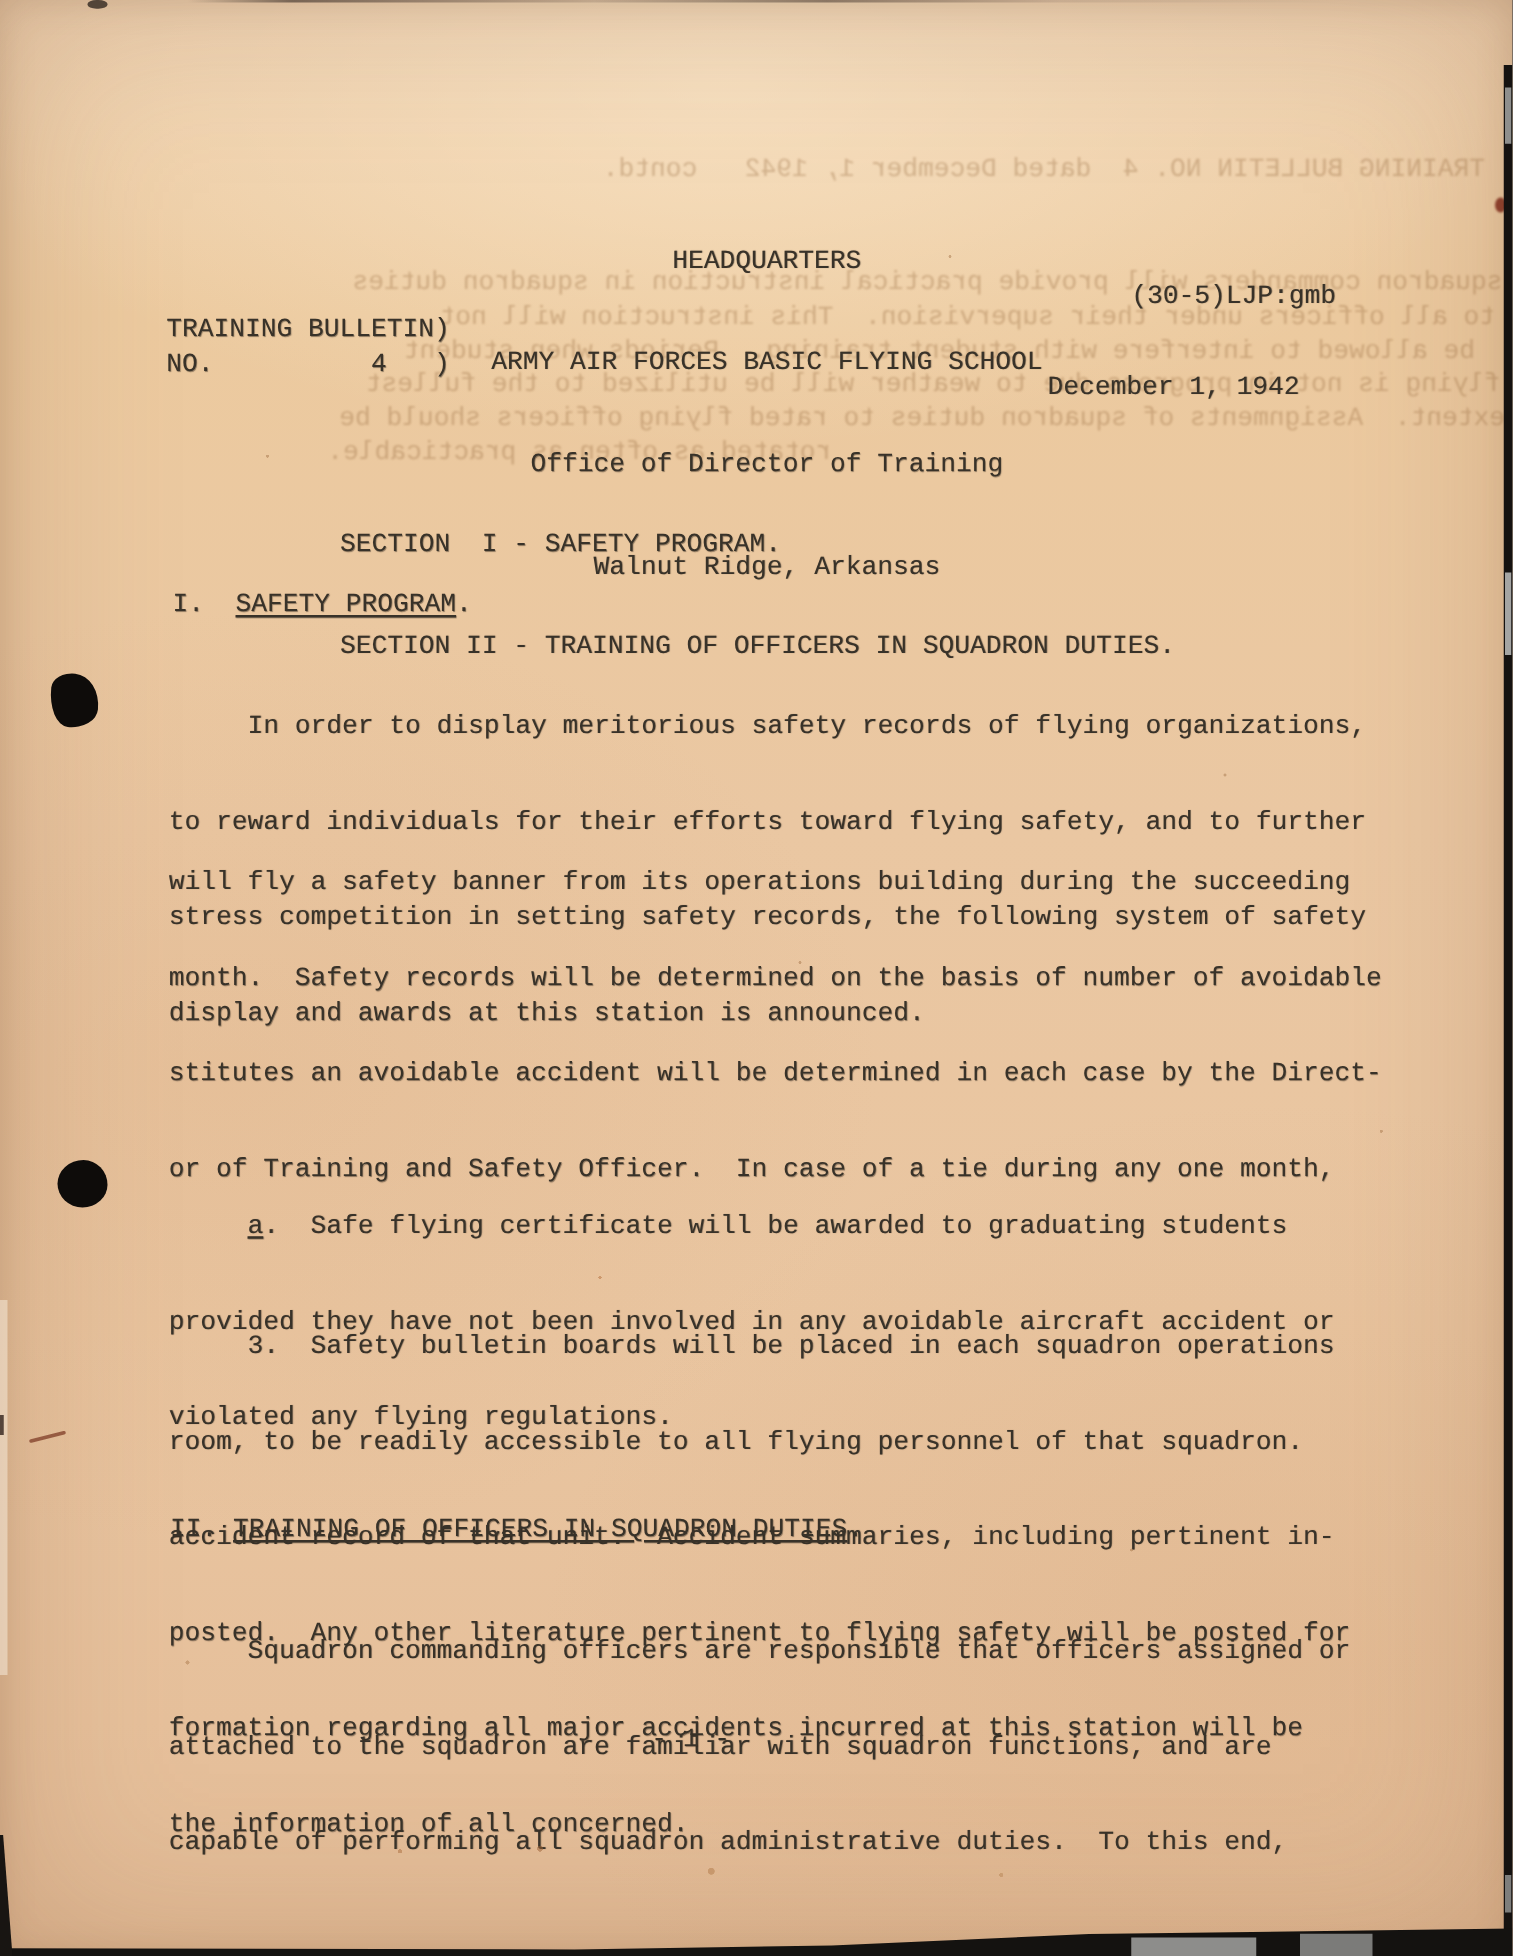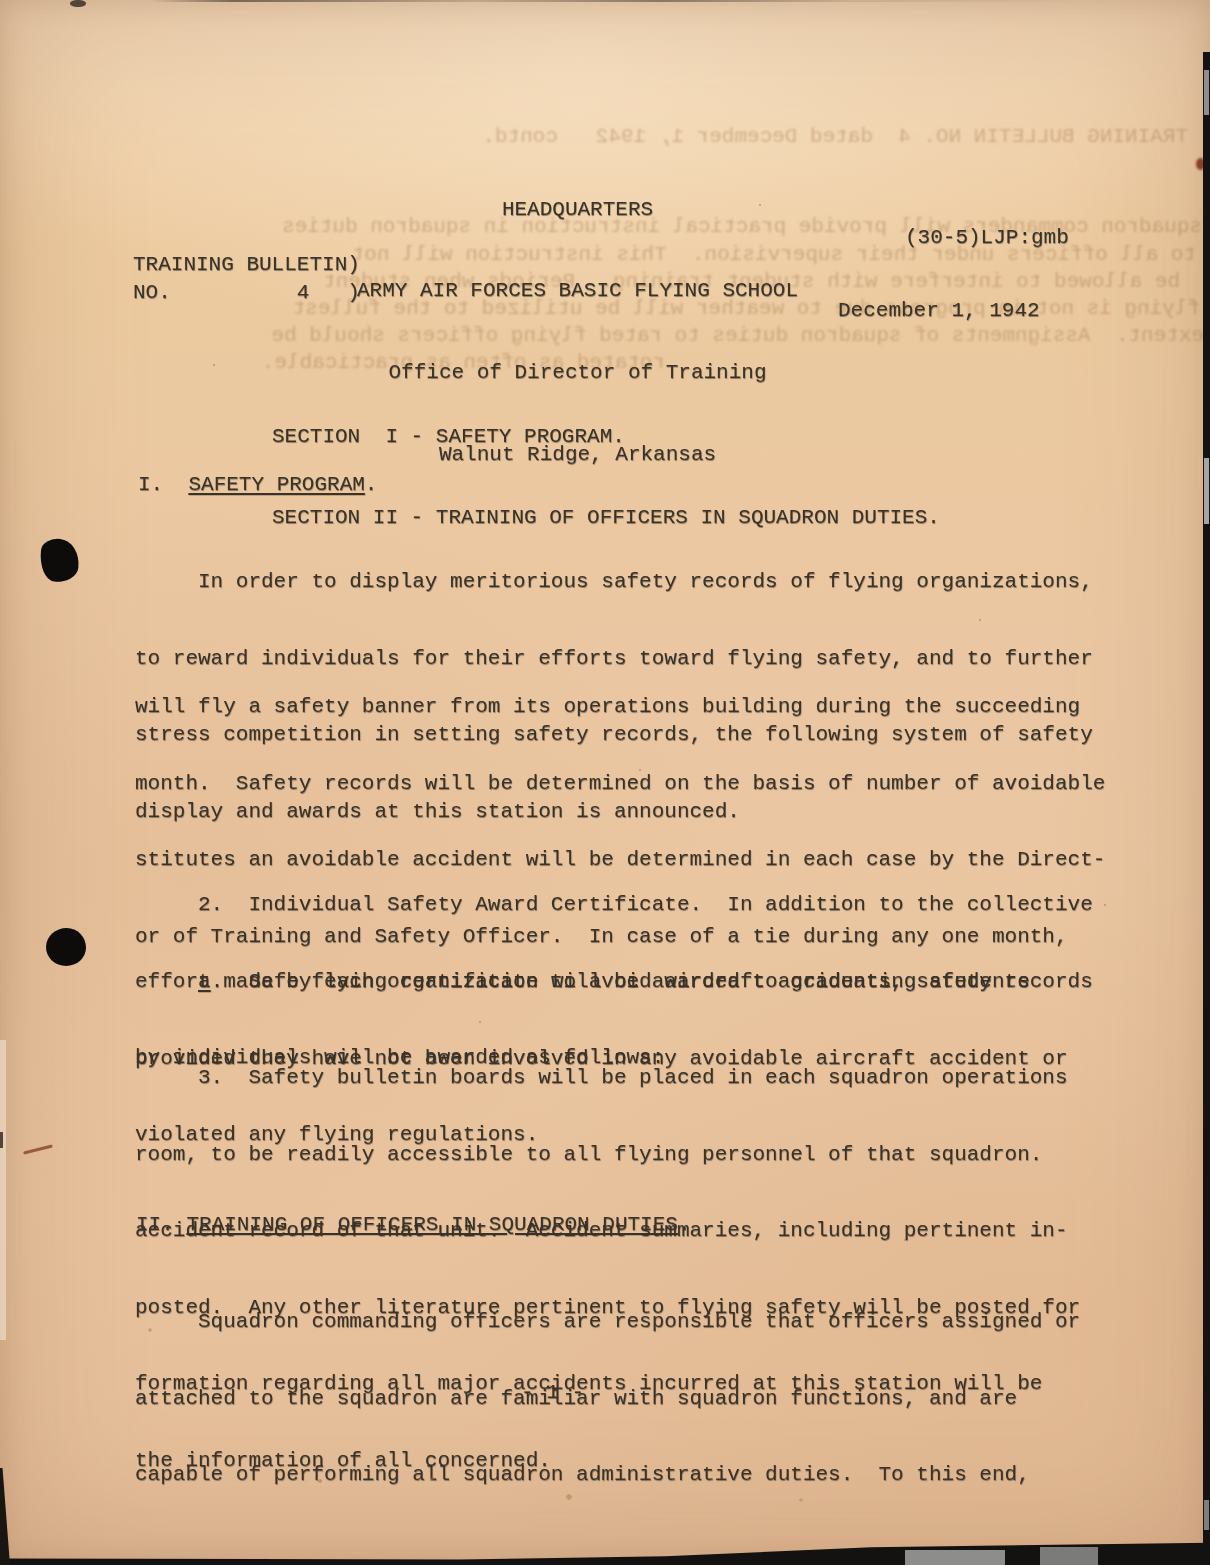--- a/index.html
+++ b/index.html
@@ -33,21 +33,21 @@
       radial-gradient(circle 2px at 905px 1240px, #a8794d 0 55%, transparent 65%);
   }
   .t{
     position:absolute;
     font-size:21px;line-height:25.5px;
     color:#383229;
     white-space:pre;
     text-shadow:0.5px 0.5px 0.7px rgba(52,42,32,0.5);
   }
   .hdr{line-height:27.3px;}
-  .center{left:0;width:1155px;text-align:center;}
+  .center{left:0;width:1155px;text-align:center;padding-left:36px;}
   .idx{line-height:27px;}
   .u{text-decoration:underline;text-decoration-thickness:2px;text-underline-offset:3px;margin-top:37px;}
   
   .bleed{position:absolute;inset:0;transform:scaleX(-1);pointer-events:none;
          filter:blur(0.9px);opacity:0.34;}
   .bleed .t{color:#8f6236;text-shadow:none;}
   
   .dec{position:absolute;}
   .blot1{left:40px;top:539px;width:39px;height:43px;background:#0e0c0a;
          border-radius:46% 54% 58% 42%/30% 62% 38% 70%;transform:rotate(6deg);}
@@ -116,25 +116,20 @@
     <div>display and awards at this station is announced.</div>
   </div>
 
   <div class="t" style="left:135px;top:643px">
     <div>will fly a safety banner from its operations building during the succeeding</div>
     <div>month.  Safety records will be determined on the basis of number of avoidable</div>
     <div>stitutes an avoidable accident will be determined in each case by the Direct-</div>
     <div>or of Training and Safety Officer.  In case of a tie during any one month,</div>
   </div>
 
-  <div class="t" style="left:135px;top:841px">
-    <div>     2.  Individual Safety Award Certificate.  In addition to the collective</div>
-    <div>effort made by each organization to avoid aircraft accidents, safety records</div>
-    <div>by individuals will be awarded as follows:</div>
-  </div>
 
   <div class="t" style="left:135px;top:918px">
     <div><span>     </span><span class="u">a</span><span>.  Safe flying certificate will be awarded to graduating students</span></div>
     <div>provided they have not been involved in any avoidable aircraft accident or</div>
     <div>violated any flying regulations.</div>
   </div>
 
   <div class="t" style="left:135px;top:1014px">
     <div>     3.  Safety bulletin boards will be placed in each squadron operations</div>
     <div>room, to be readily accessible to all flying personnel of that squadron.</div>

